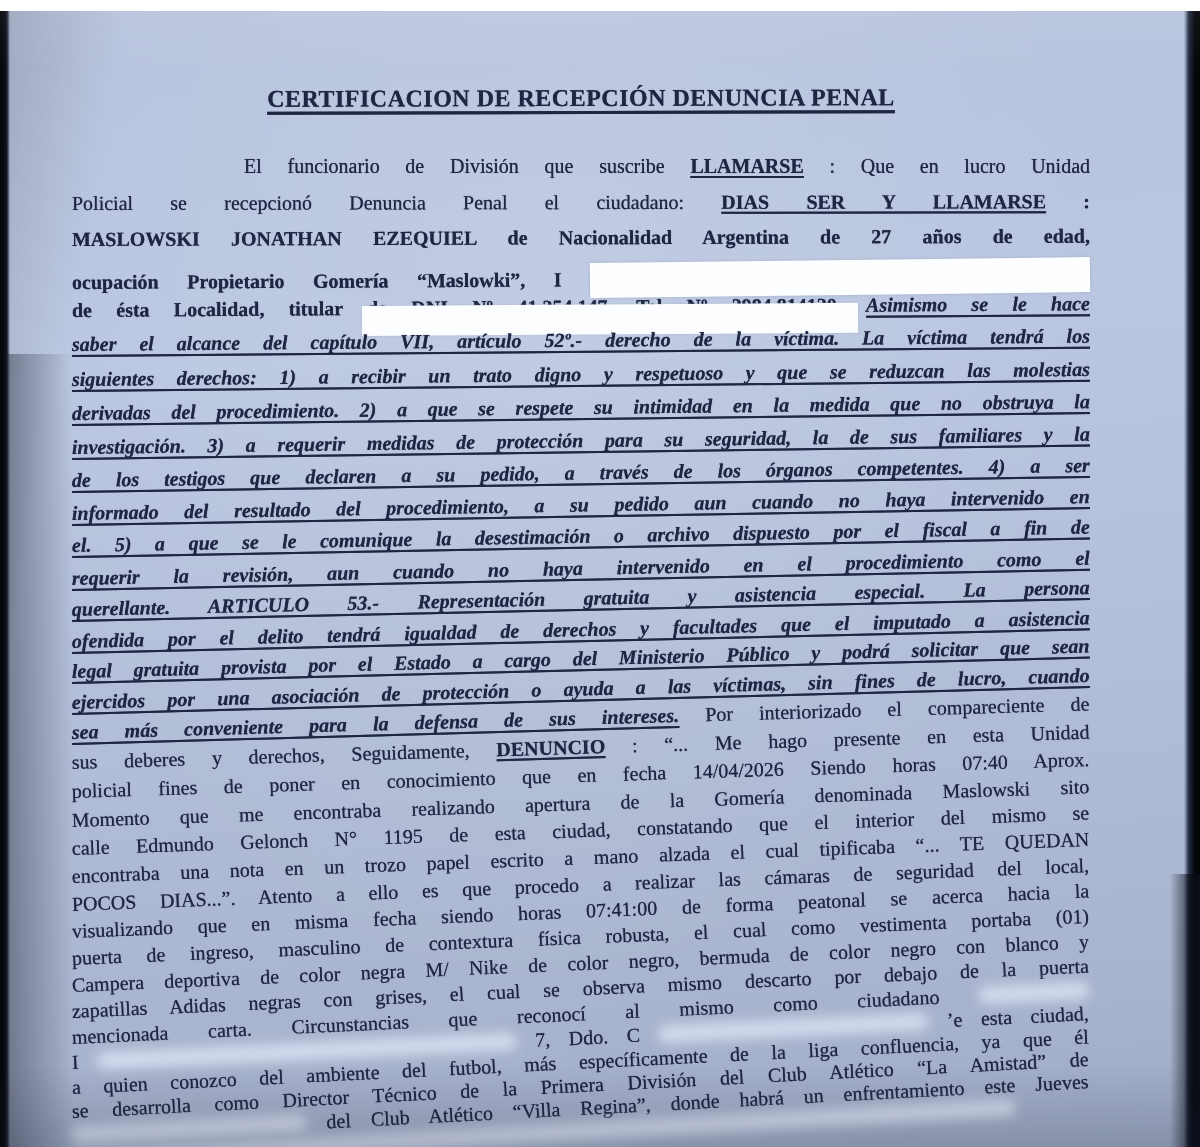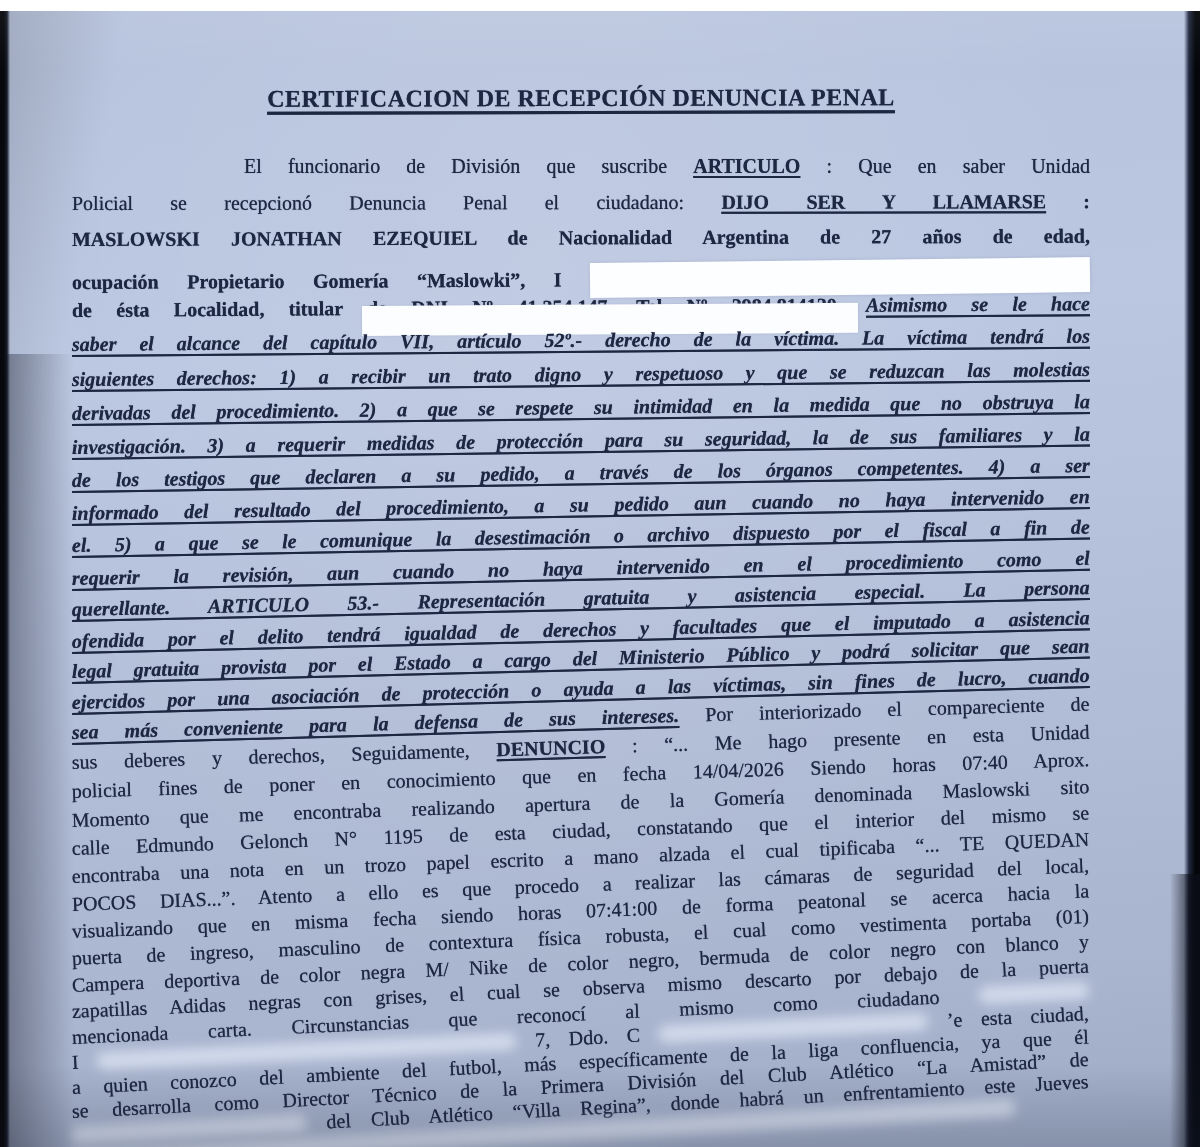--- a/index.html
+++ b/index.html
@@ -91,22 +91,22 @@
 </style>
 </head>
 <body>
 
 <div class="photo">
   <div class="doc">
     <div class="title-wrap">
       <span class="title">CERTIFICACION DE RECEPCIÓN DENUNCIA PENAL</span>
     </div>
     <div>
-        <div class="line" style="height: 36.5px; transform: rotate(0deg);"><span class="ind" style="width: 172px;"></span><span class="seg r">El funcionario de División que suscribe </span> <span class="seg bu">ARTICULO</span> <span class="seg r">: Que en saber Unidad</span> </div>
-        <div class="line" style="height: 36.1px; transform: rotate(-0.1deg);"><span class="seg r">Policial se recepcionó Denuncia Penal el ciudadano: </span> <span class="seg bu">DIJO SER Y LLAMARSE</span> <span class="seg b">:</span> </div>
+        <div class="line" style="height: 36.5px; transform: rotate(0deg);"><span class="ind" style="width: 172px;"></span><span class="seg r">El funcionario de División que suscribe </span> <span class="seg bu">LLAMARSE</span> <span class="seg r">: Que en lucro Unidad</span> </div>
+        <div class="line" style="height: 36.1px; transform: rotate(-0.1deg);"><span class="seg r">Policial se recepcionó Denuncia Penal el ciudadano: </span> <span class="seg bu">DIAS SER Y LLAMARSE</span> <span class="seg b">:</span> </div>
         <div class="line" style="height: 35.7px; transform: rotate(-0.19deg);"><span class="seg b">MASLOWSKI JONATHAN EZEQUIEL de Nacionalidad Argentina de 27 años de edad,</span> </div>
         <div class="line" style="height: 35.3px; transform: rotate(-0.29deg);"><span class="seg b">ocupación Propietario Gomería “Maslowki”, I</span> <span class="seg rw" style="width: 500px;"></span> </div>
         <div class="line" style="height: 34.9px; transform: rotate(-0.38deg);"><span class="seg b">de ésta Localidad, titular </span> <span class="seg rh">de DNI Nº 41.254.147. Tel Nº 2984.814120.</span> <span class="seg biu"> Asimismo se le hace</span> </div>
         <div class="line u-line" style="height: 34.5px; transform: rotate(-0.47deg);"><span class="seg bi">saber el alcance del capítulo VII, artículo 52º.- derecho de la víctima. La víctima tendrá los</span> </div>
         <div class="line u-line" style="height: 34.1px; transform: rotate(-0.57deg);"><span class="seg bi">siguientes derechos: 1) a recibir un trato digno y respetuoso y que se reduzcan las molestias</span> </div>
         <div class="line u-line" style="height: 33.7px; transform: rotate(-0.67deg);"><span class="seg bi">derivadas del procedimiento. 2) a que se respete su intimidad en la medida que no obstruya la</span> </div>
         <div class="line u-line" style="height: 33.3px; transform: rotate(-0.76deg);"><span class="seg bi">investigación. 3) a requerir medidas de protección para su seguridad, la de sus familiares y la</span> </div>
         <div class="line u-line" style="height: 32.9px; transform: rotate(-0.85deg);"><span class="seg bi">de los testigos que declaren a su pedido, a través de los órganos competentes. 4) a ser</span> </div>
         <div class="line u-line" style="height: 32.5px; transform: rotate(-0.95deg);"><span class="seg bi">informado del resultado del procedimiento, a su pedido aun cuando no haya intervenido en</span> </div>
         <div class="line u-line" style="height: 32.1px; transform: rotate(-1.04deg);"><span class="seg bi">el. 5) a que se le comunique la desestimación o archivo dispuesto por el fiscal a fin de</span> </div>

